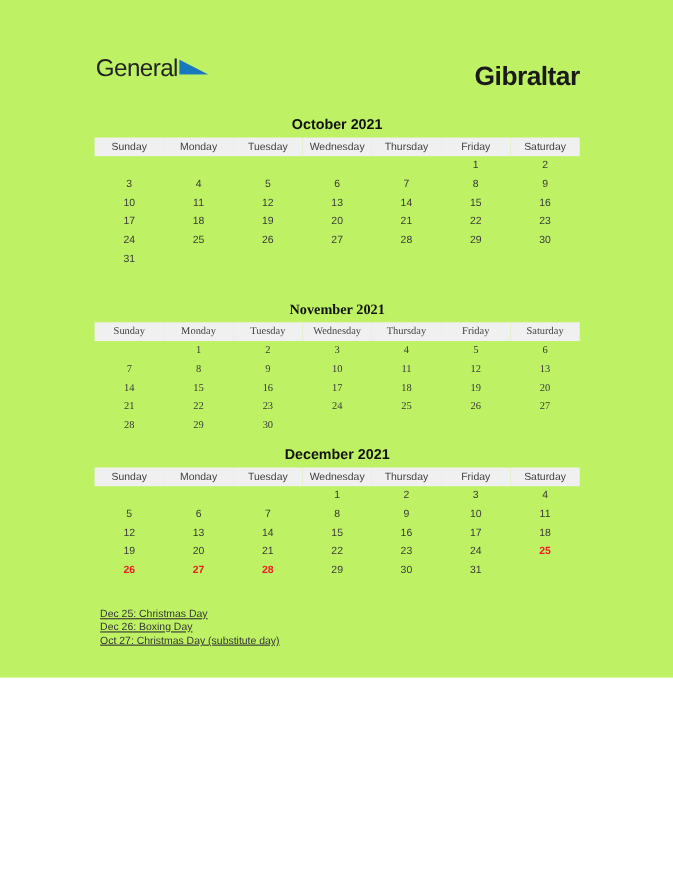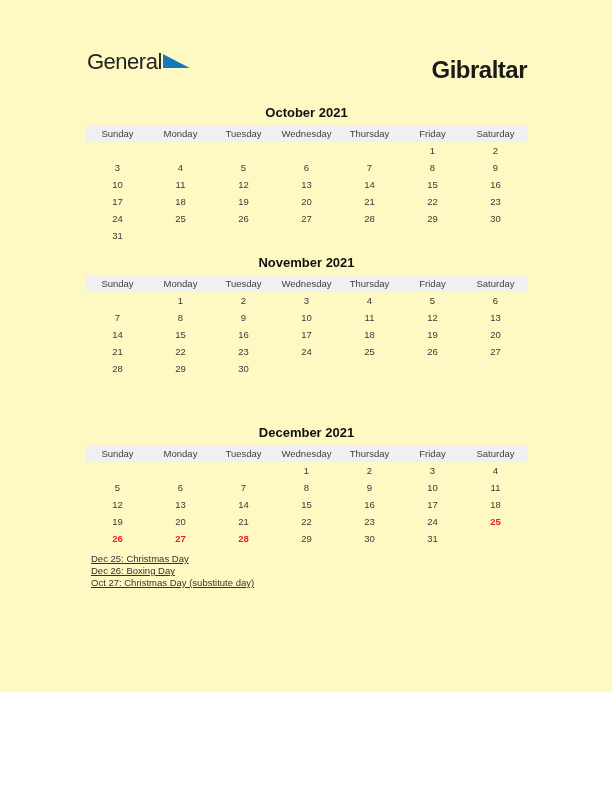--- a/index.html
+++ b/index.html
@@ -5,22 +5,22 @@
   * { margin: 0; padding: 0; box-sizing: border-box; }
   html, body { background: #ffffff; }
   body {
     font-family: "Liberation Sans", "DejaVu Sans", sans-serif;
     width: 612px; height: 792px;
     position: relative;
     color: #3f3f3f;
   }
   .page {
     position: absolute; inset: 0;
-    width: 612px; height: 692px;
-    background: #fef9c3; overflow: hidden;
+    width: 612px; height: 616px;
+    background: #bef264; overflow: hidden;
   }
 
   
   .logo {
     position: absolute; left: 87px; top: 50px;
     width: 110px;
   }
   .logo-row1 {
     display: flex; align-items: flex-start;
     height: 24px;
@@ -46,22 +46,22 @@
     position: absolute; top: 56px; right: 85px;
     font-size: 24px; font-weight: bold; color: #1a1a1a;
     letter-spacing: -0.5px;
   }
 
   
   .cal-block {
     position: absolute; left: 86px; width: 441px;
   }
   .cal-block.m0 { top: 104px; }
-  .cal-block.m1 { top: 254px; }
-  .cal-block.m2 { top: 424px; }
+  .cal-block.m1 { top: 272px; font-family: Liberation Serif, serif; }
+  .cal-block.m2 { top: 404px; }
   .month-title {
     text-align: center;
     font-size: 13px; font-weight: bold; color: #111111;
     height: 17px; line-height: 17px;
     margin-bottom: 4px;
   }
   table.cal {
     width: 441px; table-layout: fixed;
     border-collapse: collapse; border-spacing: 0;
   }

